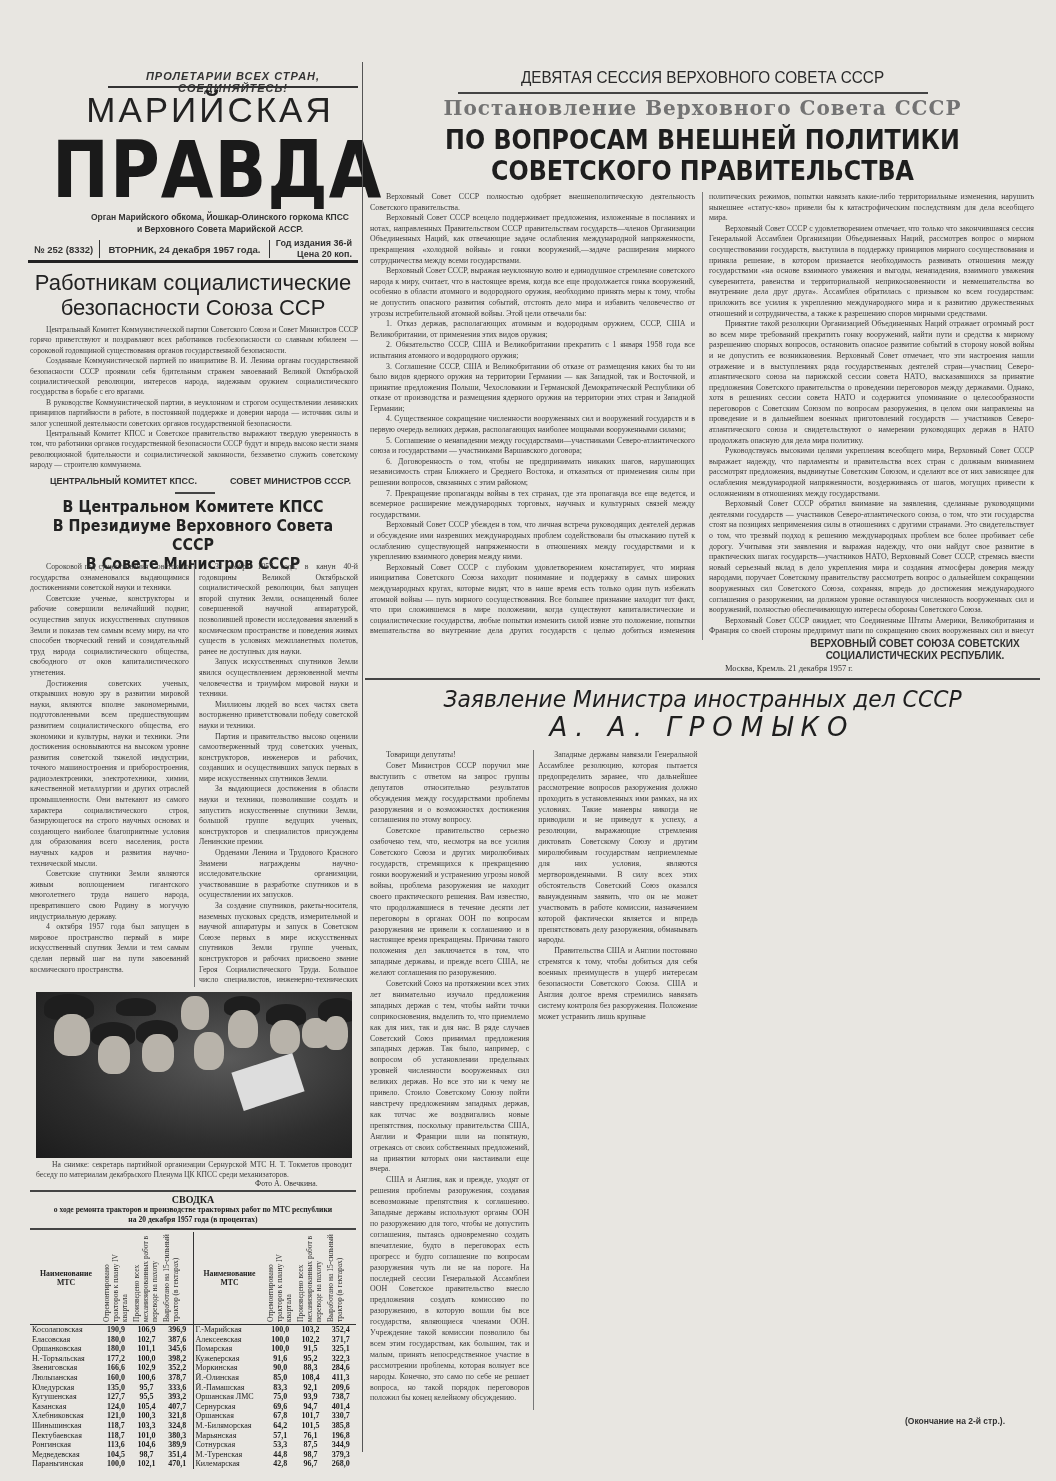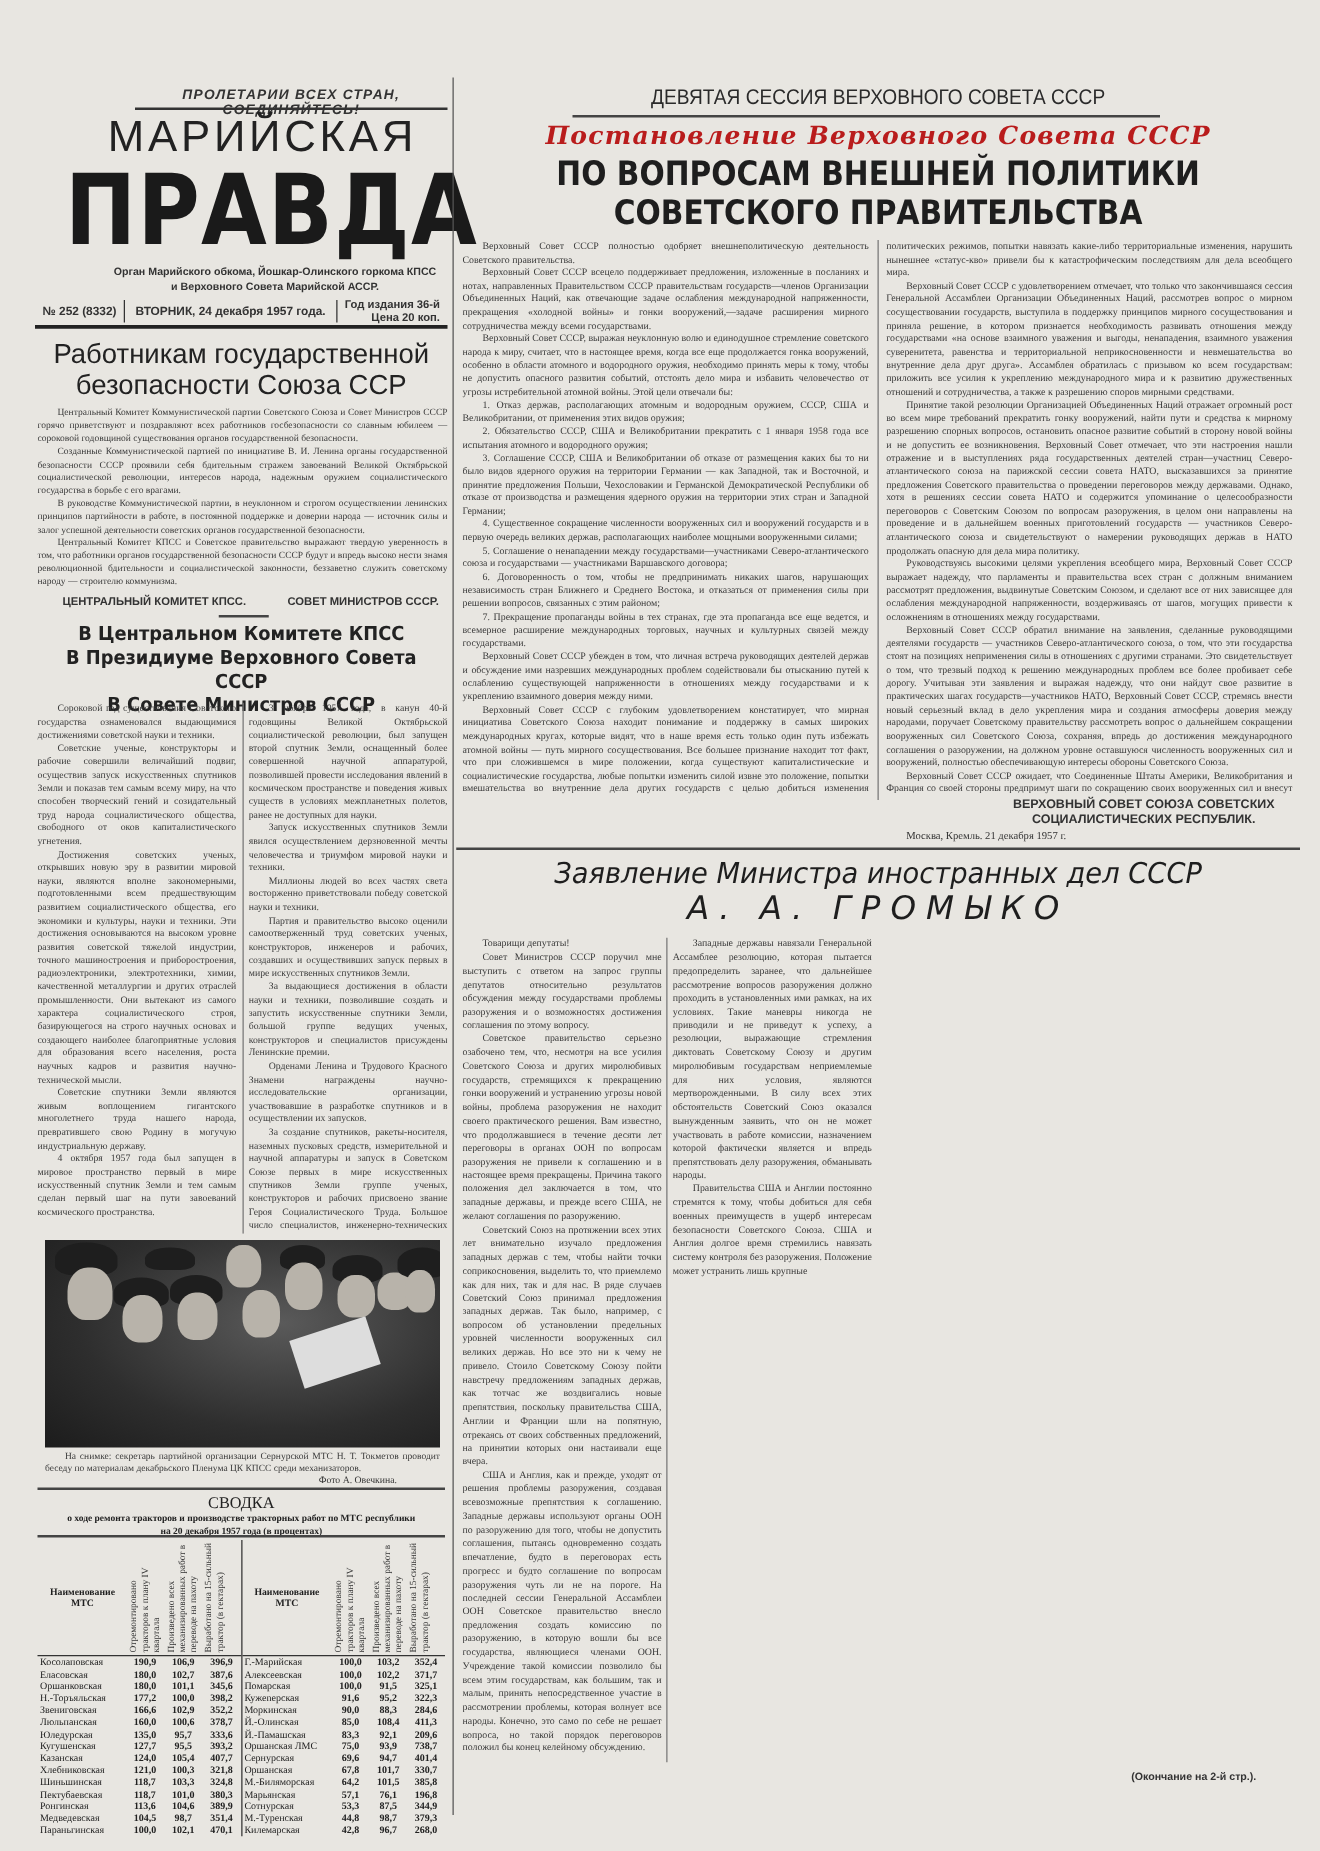--- a/index.html
+++ b/index.html
@@ -52,21 +52,21 @@
     <span class="sep"></span>
     <span class="cell price">
       <div>Год издания 36-й</div>
       <div>Цена 20 коп.</div>
     </span>
   </div>
 
   <div class="abs vrule" style="left:362px;top:62px;height:1390px;"></div>
 
   <div class="abs hd-sans" style="left:28px;top:270px;width:330px;font-size:22px;line-height:25px;">
-    <div>Работникам государственной</div>
+    <div>Работникам социалистические</div>
     <div>безопасности Союза ССР</div>
   </div>
   <div class="abs body-text" style="left:30px;top:325px;width:328px;font-size:7.6px;line-height:10.4px;height:148px;overflow:hidden;">
     <p>Центральный Комитет Коммунистической партии Советского Союза и Совет Министров СССР горячо приветствуют и поздравляют всех работников госбезопасности со славным юбилеем — сороковой годовщиной существования органов государственной безопасности.</p>
     <p>Созданные Коммунистической партией по инициативе В. И. Ленина органы государственной безопасности СССР проявили себя бдительным стражем завоеваний Великой Октябрьской социалистической революции, интересов народа, надежным оружием социалистического государства в борьбе с его врагами.</p>
     <p>В руководстве Коммунистической партии, в неуклонном и строгом осуществлении ленинских принципов партийности в работе, в постоянной поддержке и доверии народа — источник силы и залог успешной деятельности советских органов государственной безопасности.</p>
     <p>Центральный Комитет КПСС и Советское правительство выражают твердую уверенность в том, что работники органов государственной безопасности СССР будут и впредь высоко нести знамя революционной бдительности и социалистической законности, беззаветно служить советскому народу — строителю коммунизма.</p>
   </div>
   <div class="abs sig" style="left:50px;top:476px;">ЦЕНТРАЛЬНЫЙ КОМИТЕТ КПСС.</div>
   <div class="abs sig" style="left:230px;top:476px;">СОВЕТ МИНИСТРОВ СССР.</div>
@@ -112,21 +112,21 @@
     <div class="face" style="left:288px;top:24px;width:24px;height:34px;"></div>
     <div class="paper-sheet" style="left:200px;top:70px;width:64px;height:40px;"></div>
   </div>
   <div class="abs body-text" style="left:36px;top:1160px;width:316px;font-size:7.6px;line-height:9.6px;">
     <p>На снимке: секретарь партийной организации Сернурской МТС Н. Т. Токметов проводит беседу по материалам декабрьского Пленума ЦК КПСС среди механизаторов.</p>
   </div>
   <div class="abs sig" style="left:255px;top:1179px;font-size:7.8px;font-weight:normal;font-family:'Liberation Serif',serif;">Фото А. Овечкина.</div>
   <div class="abs hrule" style="left:30px;top:1190px;width:326px;height:2px;"></div>
 
   <div class="abs" style="left:30px;top:1194px;width:326px;text-align:center;font-family:'Liberation Serif',serif;color:#222;">
-    <div style="font-weight:normal;font-size:13px;">СВОДКА</div>
+    <div style="font-weight:bold;font-size:10px;">СВОДКА</div>
     <div style="font-size:7.6px;line-height:10px;font-weight:bold;">о ходе ремонта тракторов и производстве тракторных работ по МТС республики</div>
     <div style="font-size:7.6px;line-height:10px;font-weight:bold;">на 20 декабря 1957 года (в процентах)</div>
   </div>
   <div class="abs hrule" style="left:30px;top:1228px;width:326px;height:2px;"></div>
 
   <div class="abs" style="left:30px;top:1232px;width:326px;display:flex;">
     <div style="width:163px;border-right:1px solid #333;">
       <div style="display:flex;border-bottom:1px solid #333;height:92px;align-items:center;">
         <div style="width:72px;text-align:center;font-family:'Liberation Serif',serif;font-size:7.8px;font-weight:bold;">Наименование МТС</div>
         <div class="vhead" style="width:30px;">Отремонтировано тракторов к плану IV квартала</div>
@@ -327,21 +327,21 @@
               <td class="n" style="width: 30px;">96,7</td>
               <td class="n" style="width: 30px;">268,0</td>
             </tr>
           </tbody>
       </table>
     </div>
   </div>
 
   <div class="abs" style="left:375px;top:68px;width:655px;text-align:center;font-family:'Liberation Sans',sans-serif;font-size:17px;color:#2a2a2a;transform:scaleX(0.9);transform-origin:center top;">ДЕВЯТАЯ СЕССИЯ ВЕРХОВНОГО СОВЕТА СССР</div>
   <div class="abs hrule" style="left:458px;top:92px;width:470px;height:1.5px;"></div>
-  <div class="abs" style="left:375px;top:96px;width:655px;text-align:center;font-family:'DejaVu Serif',serif;font-style:italic;font-weight:bold;font-size:20px;letter-spacing:1px;color:#b91c1c;">Постановление Верховного Совета СССР</div>
+  <div class="abs" style="left:375px;top:96px;width:655px;text-align:center;font-family:'DejaVu Serif',serif;font-weight:bold;font-size:20px;letter-spacing:1px;color:#737373;">Постановление Верховного Совета СССР</div>
   <div class="abs" style="left:375px;top:124px;width:655px;text-align:center;font-family:'DejaVu Sans',sans-serif;font-weight:bold;font-size:27px;line-height:31px;color:#1e1e1e;transform:scaleX(0.88);transform-origin:center top;">
     <div>ПО ВОПРОСАМ ВНЕШНЕЙ ПОЛИТИКИ</div>
     <div>СОВЕТСКОГО ПРАВИТЕЛЬСТВА</div>
   </div>
   <div class="abs body-text col2" style="left:370px;top:192px;width:664px;height:448px;column-fill:auto;column-gap:14px;font-size:7.9px;line-height:10.6px;overflow:hidden;">
     <p>Верховный Совет СССР полностью одобряет внешнеполитическую деятельность Советского правительства.</p>
     <p>Верховный Совет СССР всецело поддерживает предложения, изложенные в посланиях и нотах, направленных Правительством СССР правительствам государств—членов Организации Объединенных Наций, как отвечающие задаче ослабления международной напряженности, прекращения «холодной войны» и гонки вооружений,—задаче расширения мирного сотрудничества между всеми государствами.</p>
     <p>Верховный Совет СССР, выражая неуклонную волю и единодушное стремление советского народа к миру, считает, что в настоящее время, когда все еще продолжается гонка вооружений, особенно в области атомного и водородного оружия, необходимо принять меры к тому, чтобы не допустить опасного развития событий, отстоять дело мира и избавить человечество от угрозы истребительной атомной войны. Этой цели отвечали бы:</p>
     <p>1. Отказ держав, располагающих атомным и водородным оружием, СССР, США и Великобритании, от применения этих видов оружия;</p>
     <p>2. Обязательство СССР, США и Великобритании прекратить с 1 января 1958 года все испытания атомного и водородного оружия;</p>

